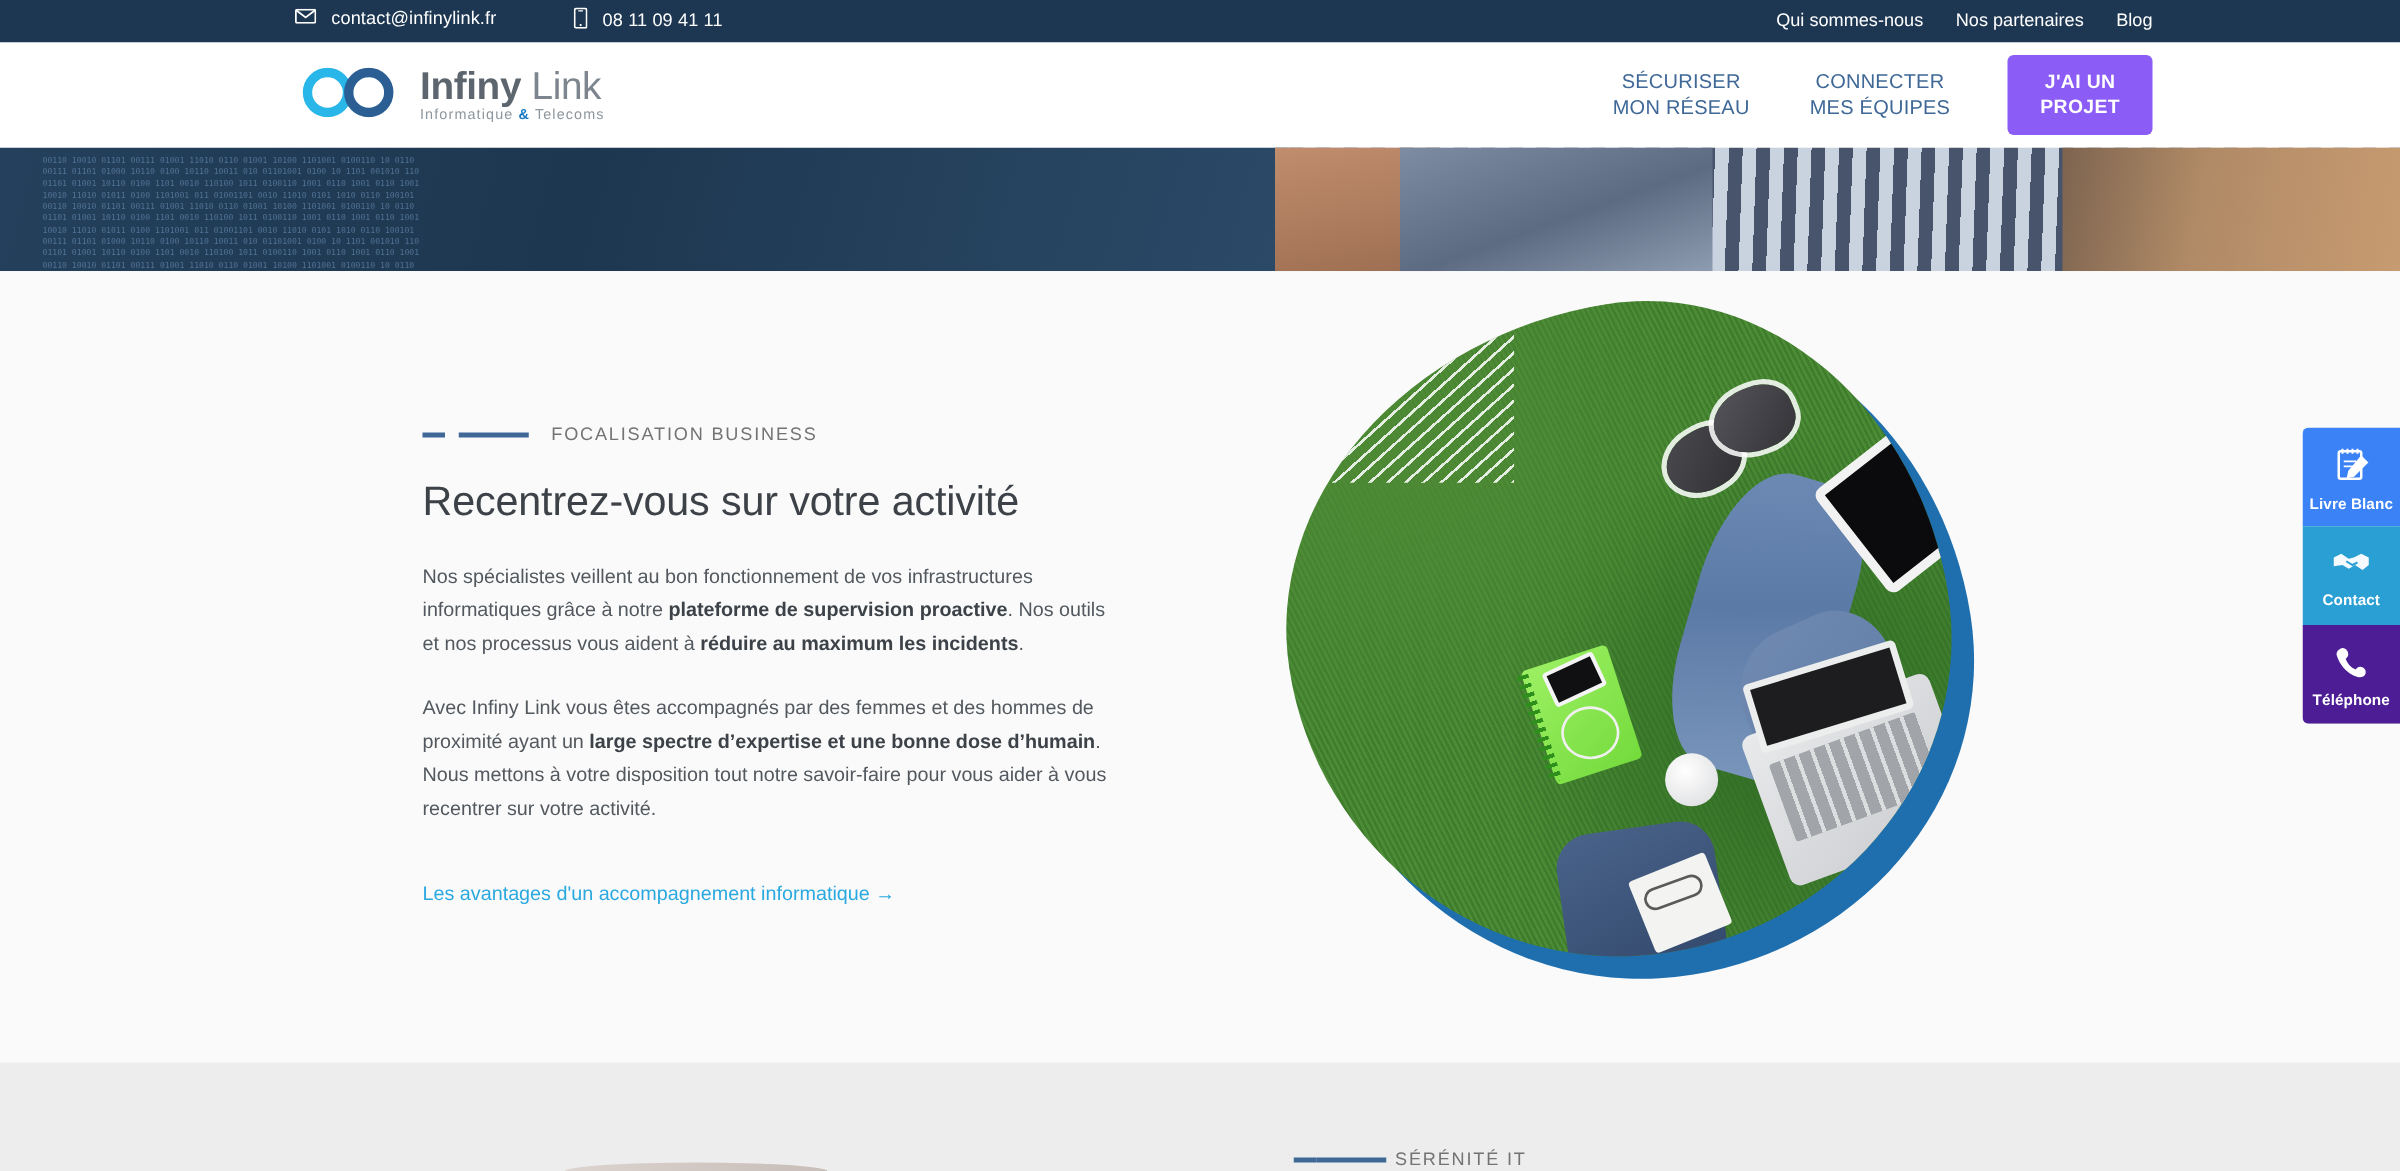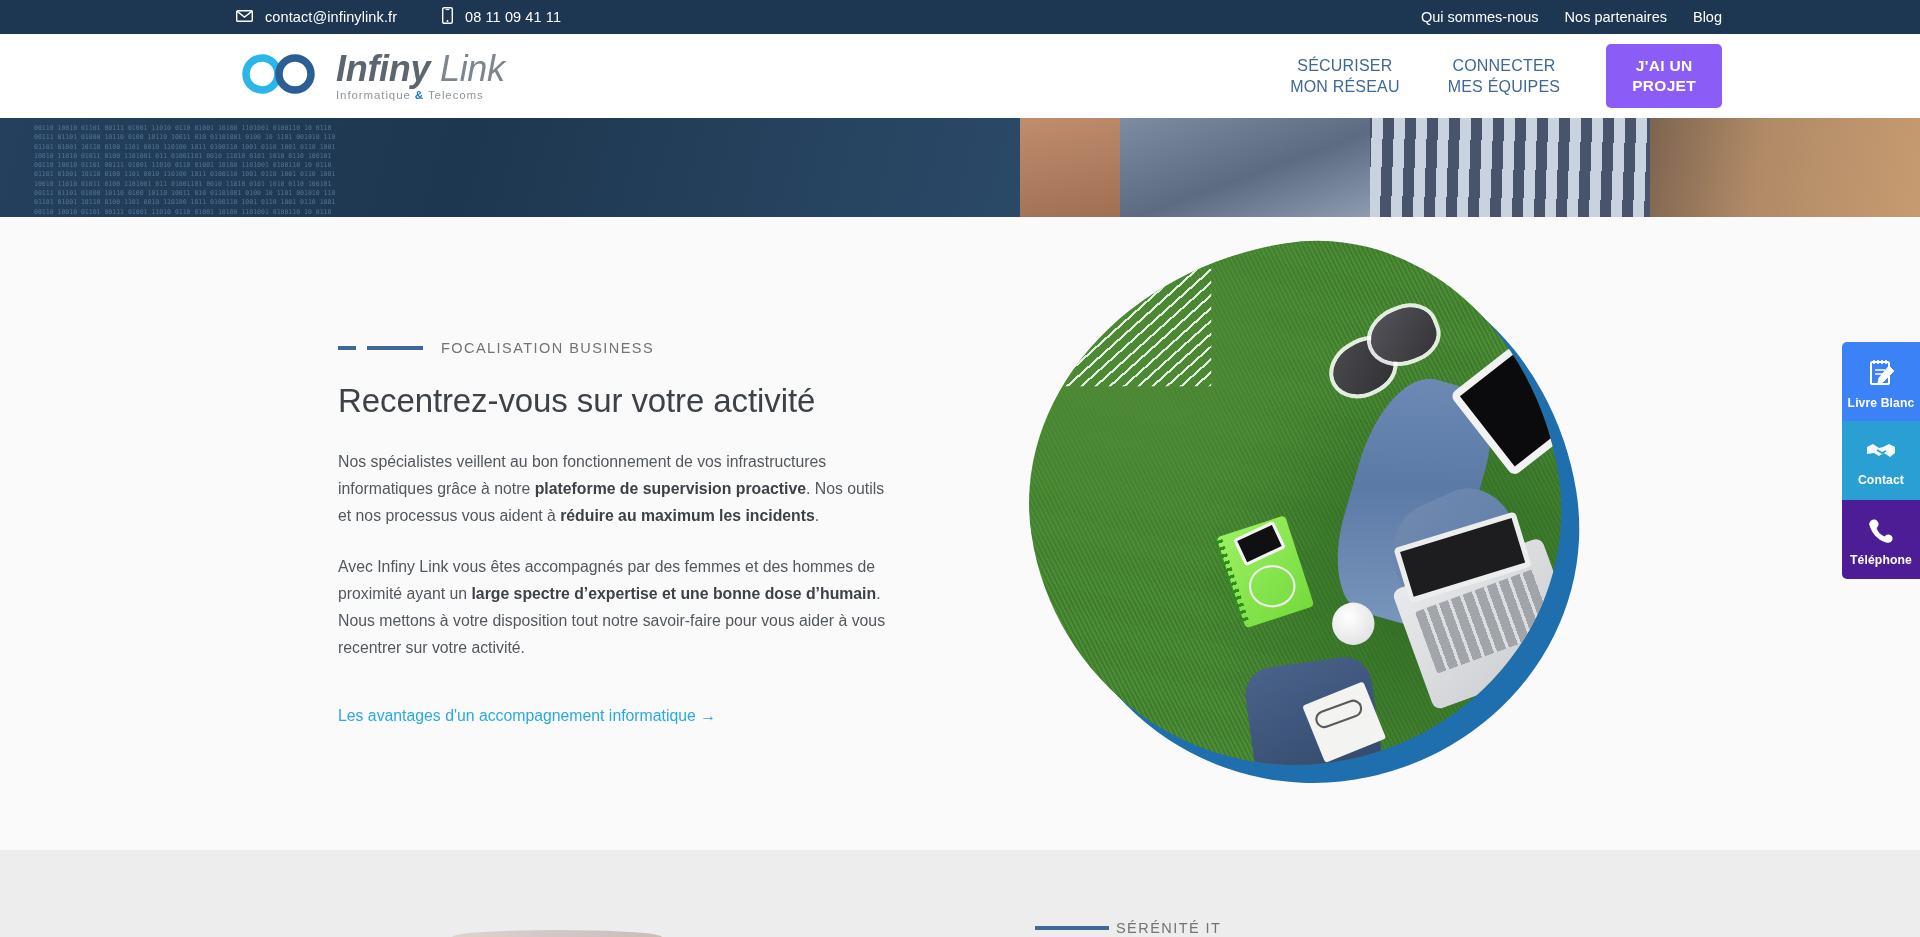--- a/index.html
+++ b/index.html
@@ -9,21 +9,21 @@
     font-family: "Liberation Sans", sans-serif;
     background: #fafafa;
   }
 
   
   .topbar {
     position: absolute; top: 0; left: 0; width: 1920px; height: 34px;
     background: #1d3752;
     display: flex; align-items: center;
   }
-  .topbar-left { display: flex; align-items: center; margin-left: 236px; gap: 45px; }
+  .topbar-left { display: flex; align-items: flex-start; margin-left: 236px; gap: 62px; }
   .topbar-item { display: flex; align-items: center; gap: 12px; }
   .topbar-item .label {
     color: #ffffff; font-size: 14.5px; letter-spacing: .1px;
   }
   .ico-mail, .ico-phone { display: block; }
   .topbar-right {
     margin-left: auto; margin-right: 198px;
     display: flex; align-items: center; gap: 26px;
   }
   .topbar-link {
@@ -31,21 +31,21 @@
   }
 
   
   .header {
     position: absolute; top: 34px; left: 0; width: 1920px; height: 84px;
     background: #ffffff;
     display: flex; align-items: center;
   }
   .logo { margin-left: 238px; display: flex; align-items: center; gap: 14px; cursor: pointer; }
   .logo-text { line-height: 1; }
-  .logo-title { font-size: 36px; font-weight: bold; color: #5d666e; letter-spacing: -.3px; font-style: italic; }
+  .logo-title { font-size: 31px; font-weight: bold; color: #5d666e; letter-spacing: -.3px; }
   .logo-title .light { font-weight: normal; color: #7d868e; }
   .logo-sub {
     font-size: 11.5px; color: #8e969d; letter-spacing: .9px; margin-top: 3px;
   }
   .logo-sub .amp { color: #1779c4; font-weight: bold; }
 
   .mainnav { margin-left: auto; display: flex; align-items: center; }
   .nav-item {
     color: #3f6897; font-size: 16px; text-align: center; line-height: 1.32;
     padding: 0 24px; cursor: pointer; letter-spacing: .2px;

